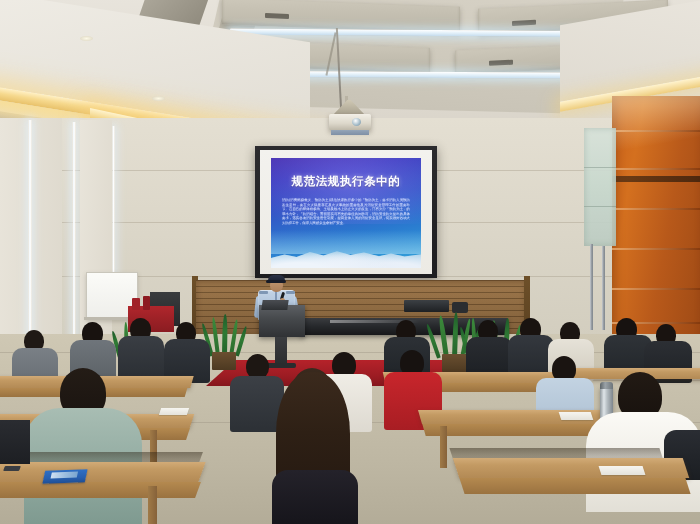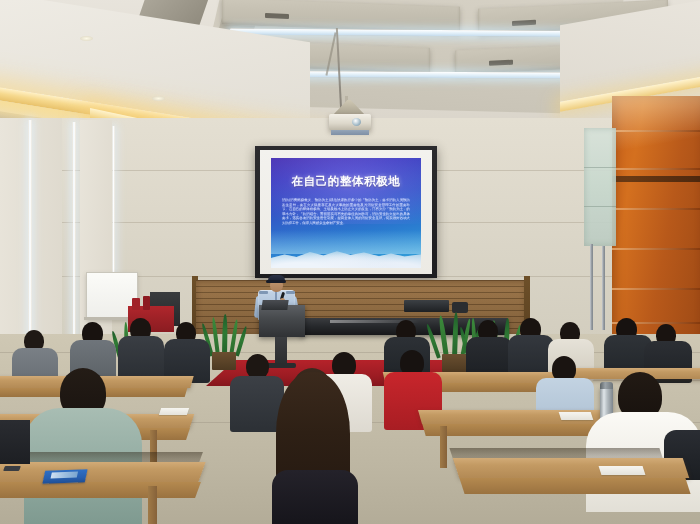--- a/index.html
+++ b/index.html
@@ -509,21 +509,21 @@
   <div class="abs proj-body"></div>
   <div class="abs proj-lens"></div>
   <div class="abs proj-foot"></div>
 
   <div class="abs screen-frame"></div>
   <div class="abs screen-white"></div>
   <div class="abs slide">
     <div class="slide-glow"></div>
     <div class="slide-sky-light"></div>
     <div class="slide-mtn"></div>
-    <div class="slide-title">在自己的整体积极地</div>
+    <div class="slide-title">规范法规执行条中的</div>
     <div class="slide-body">消防(消费燃烧救灾、预防为主)规范法规执行条中的「预防为主」要求消防人员预防发生意外，要在火灾隐患存在及火灾事故的重要性及其消防安全管理工作的重要环节。在自己的整体积极地、主动及根本上防止火灾的发生，只有充分「预防为主」的基本方针，「防消结合」贯彻落实与有关的单位共同参与，消防安全防火提出的具体要求，落实各项消防安全责任制度，提高全体人员的消防安全意识，切实做好各项火灾防控工作，保障人民群众生命财产安全。</div>
   </div>
 
   <div class="abs wood-edge-l"></div>
   <div class="abs wood-backdrop"></div>
   <div class="abs wood-edge-r"></div>
 
   <div class="abs orange-wall">
     <div class="ow-reveal" style="top:34px;"></div>
     <div class="ow-reveal" style="top:72px;"></div>

